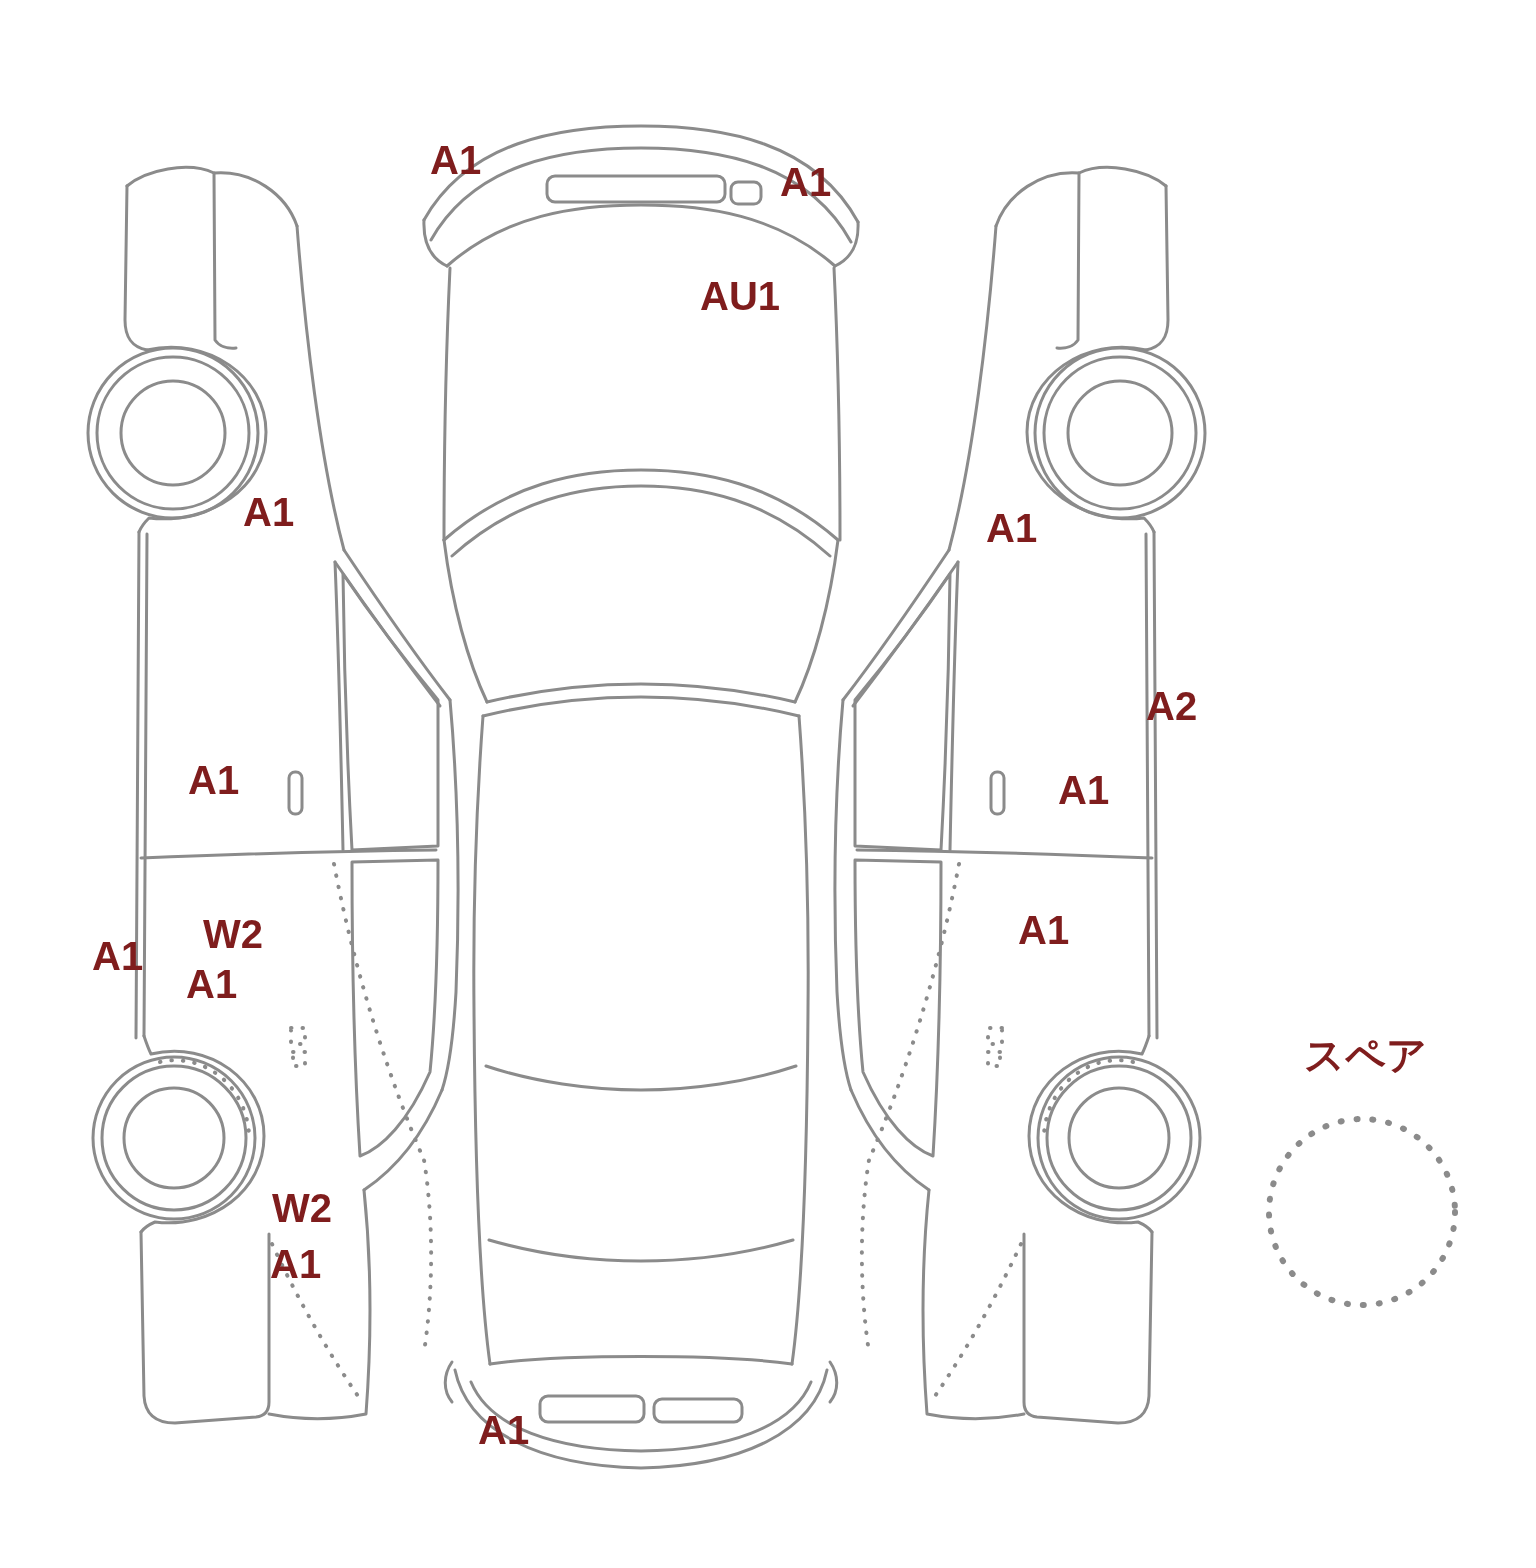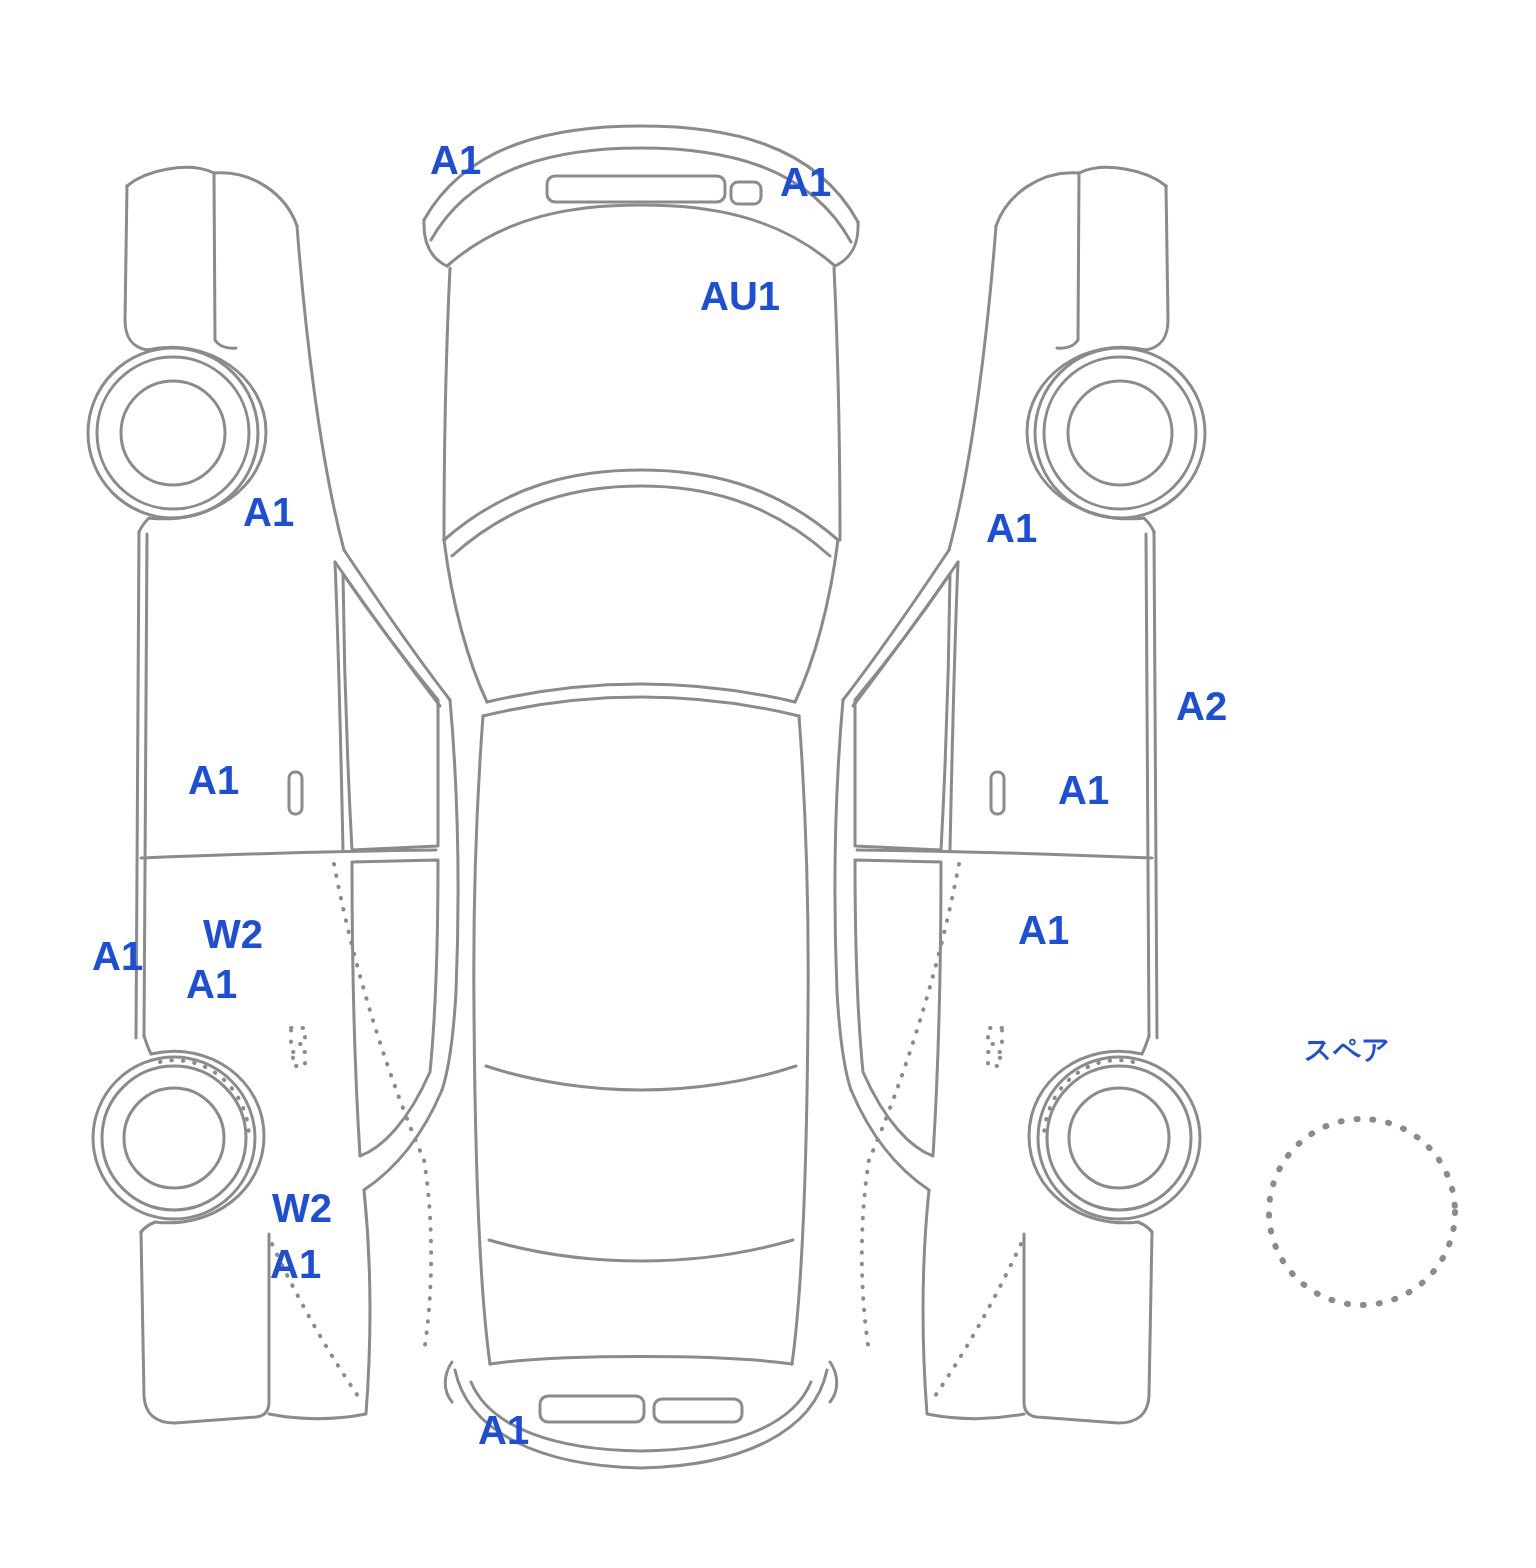--- a/index.html
+++ b/index.html
@@ -3,23 +3,23 @@
 <meta charset="utf-8">
 <style>
   html,body{margin:0;padding:0;background:#ffffff;}
   .stage{position:relative;width:1536px;height:1568px;background:#ffffff;overflow:hidden;
          font-family:"Liberation Sans",sans-serif;}
   svg{position:absolute;left:0;top:0;}
   .ln{fill:none;stroke:#8b8b8b;stroke-width:3;stroke-linecap:round;stroke-linejoin:round;}
   .dot{fill:none;stroke:#8b8b8b;stroke-width:4;stroke-linecap:round;stroke-linejoin:round;
        stroke-dasharray:0.5 11;}
   .spare-dot{stroke-width:6;stroke-dasharray:1 15;}
-  .label{position:absolute;font-size:40px;font-weight:600;color:#1d4ed8;line-height:1;
+  .label{position:absolute;font-size:40px;font-weight:600;color:#7f1d1d;line-height:1;
          white-space:nowrap;}
-  .label.jp{font-size:28px;font-weight:600;}
+  .label.jp{font-size:40px;font-weight:600;font-family:Liberation Serif, serif;}
 </style>
 </head>
 <body>
 
 <div class="stage">
 
   <svg width="1536" height="1568" viewBox="0 0 1536 1568">
 
     <g>
       <path class="ln" d="M127,186 C146,170 188,161 214,173 C252,170 286,194 297,226"></path>
@@ -119,21 +119,21 @@
     <g>
       <circle class="dot spare-dot" cx="1362" cy="1212" r="93"></circle>
     </g>
   </svg>
 
   <div class="label" style="left:430px;top:140px">A1</div>
   <div class="label" style="left:780px;top:162px">A1</div>
   <div class="label" style="left:700px;top:276px">AU1</div>
   <div class="label" style="left:243px;top:492px">A1</div>
   <div class="label" style="left:986px;top:508px">A1</div>
-  <div class="label" style="left:1176px;top:686px">A2</div>
+  <div class="label" style="left:1146px;top:686px">A2</div>
   <div class="label" style="left:188px;top:760px">A1</div>
   <div class="label" style="left:1058px;top:770px">A1</div>
   <div class="label" style="left:92px;top:936px">A1</div>
   <div class="label" style="left:203px;top:914px">W2</div>
   <div class="label" style="left:186px;top:964px">A1</div>
   <div class="label" style="left:1018px;top:910px">A1</div>
   <div class="label" style="left:272px;top:1188px">W2</div>
   <div class="label" style="left:270px;top:1244px">A1</div>
   <div class="label" style="left:478px;top:1410px">A1</div>
   <div class="label jp" style="left:1304px;top:1036px">スペア</div>

